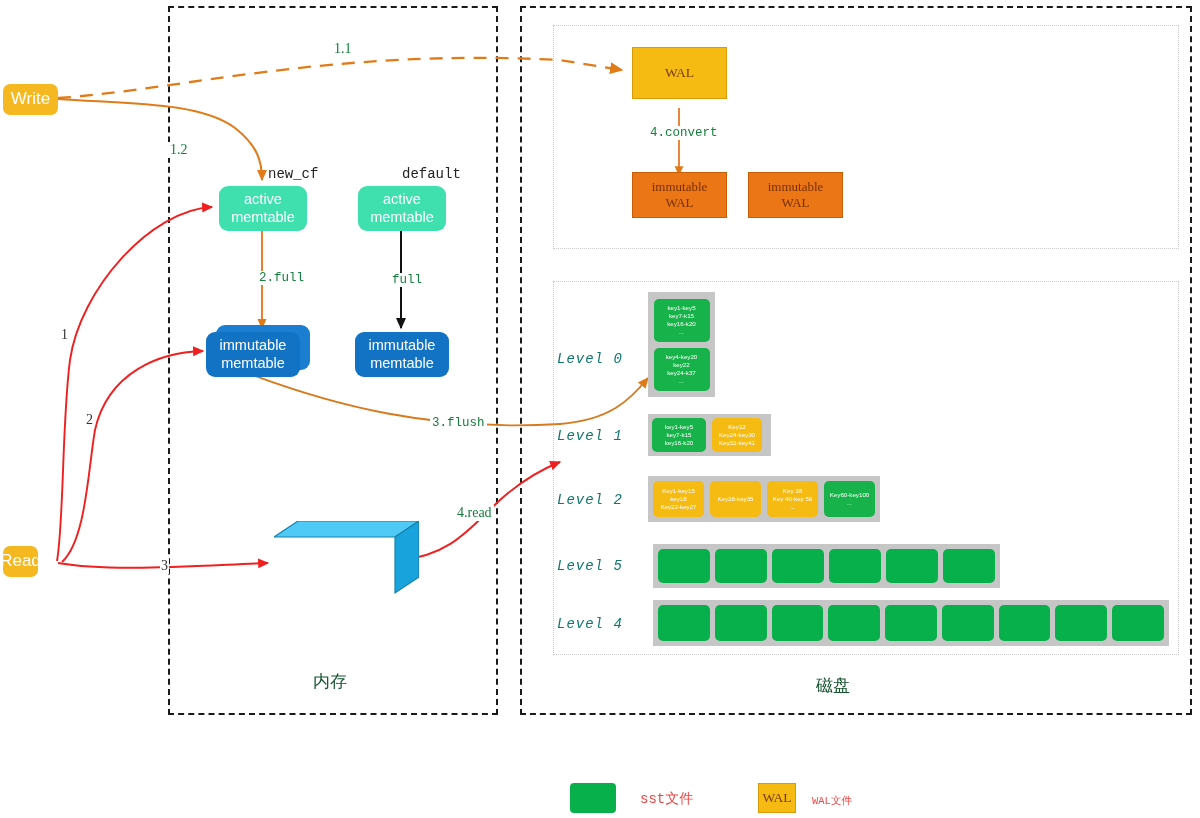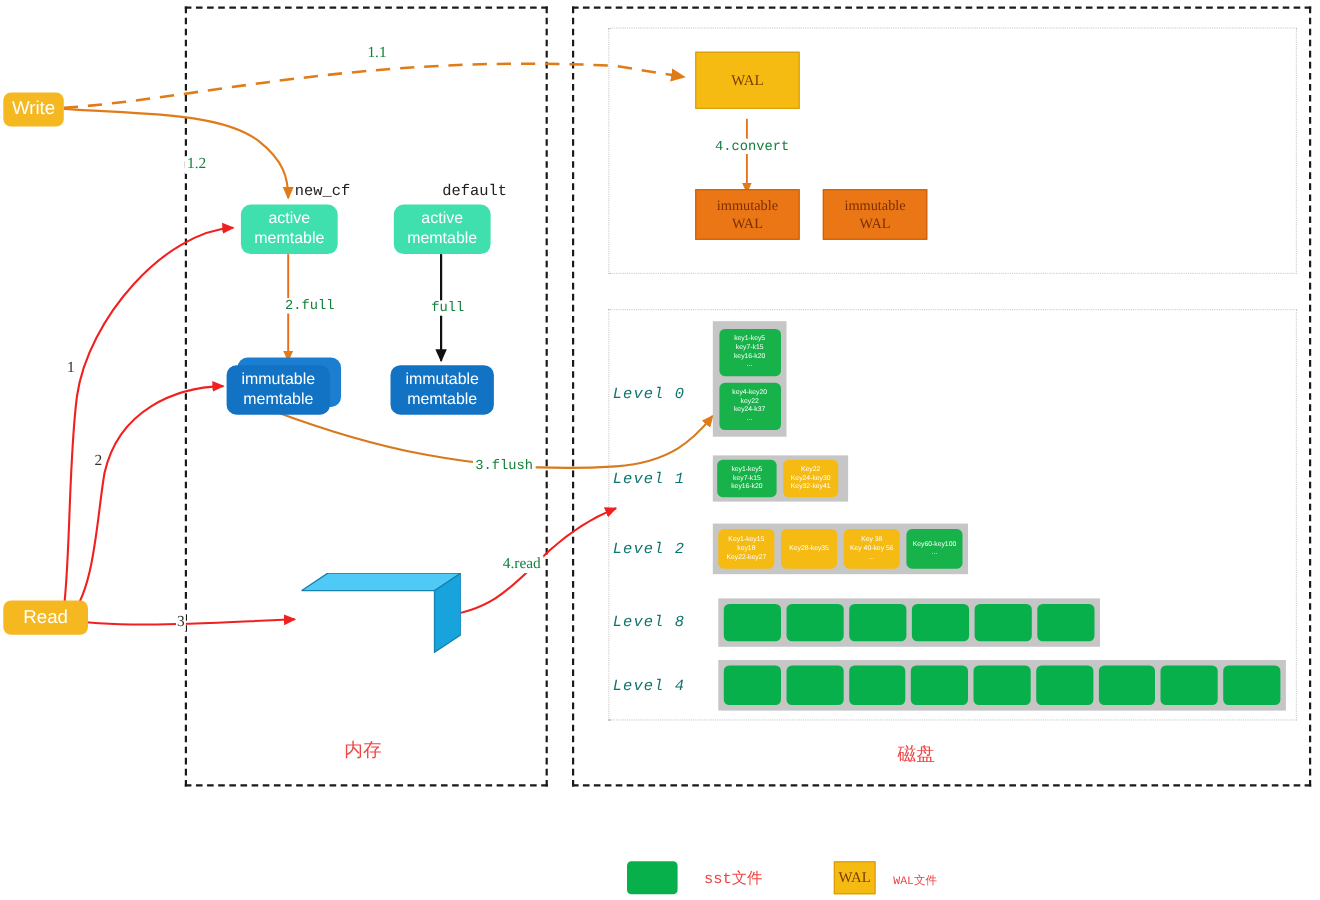--- a/index.html
+++ b/index.html
@@ -36,21 +36,21 @@
 
   
   .elabel{position:absolute;font-family:"Liberation Mono",monospace;font-size:12.5px;
           color:#15803d;background:#ffffff;padding:0 2px;white-space:nowrap;}
   .elabel.serif{font-family:"Liberation Serif",serif;font-size:14px;}
   .num{position:absolute;font-family:"Liberation Serif",serif;font-size:14px;color:#333;
        background:#fff;padding:0 1px;}
 
   
   .dashed{position:absolute;border:2px dashed #1a1a1a;box-sizing:border-box;}
-  .region-caption{position:absolute;font-family:"Liberation Serif",serif;font-size:17px;color:#ef4444;}
+  .region-caption{position:absolute;font-family:"Liberation Serif",serif;font-size:17px;color:#14532d;}
 
   
   .dotted{position:absolute;border:1px dotted #c9c9c9;box-sizing:border-box;background:#fff;}
 
   
   .levellabel{position:absolute;font-family:"Liberation Mono",monospace;font-size:14px;color:#0f766e;letter-spacing:1px;font-style:italic;}
   .lvlrow{position:absolute;background:#c6c6c6;box-sizing:border-box;display:flex;align-items:center;}
   .lvlrow.vert{flex-direction:column;justify-content:center;}
   .sst{border-radius:5px;box-sizing:border-box;display:flex;align-items:center;
        justify-content:center;text-align:center;color:#ffffff;
@@ -114,21 +114,21 @@
     <path d="M57,561 C64,520 62,420 70,360 C80,290 150,210 212,207" fill="none" stroke="#f02020" stroke-width="1.9" marker-end="url(#arrR)"></path>
 
     <path d="M62,562 C86,540 88,470 95,430 C108,372 160,352 203,351" fill="none" stroke="#f02020" stroke-width="1.9" marker-end="url(#arrR)"></path>
 
     <path d="M58,563 C110,572 190,566 268,563" fill="none" stroke="#f02020" stroke-width="1.9" marker-end="url(#arrR)"></path>
 
     <path d="M400,560 C450,556 470,528 500,500 C520,482 540,470 560,462" fill="none" stroke="#f02020" stroke-width="1.9" marker-end="url(#arrR)"></path>
   </svg>
 
   <div class="node pill" style="left:3px;top:84px;width:55px;height:31px;">Write</div>
-  <div class="node pill" style="left:3px;top:546px;width:77px;height:31px;">Read</div>
+  <div class="node pill" style="left:3px;top:546px;width:35px;height:31px;">Read</div>
 
   <div class="cflabel" style="left:268px;top:166px;">new_cf</div>
   <div class="cflabel" style="left:402px;top:166px;">default</div>
 
   <div class="node memtable" style="left:219px;top:186px;width:88px;height:45px;flex-direction:column;">
     <span>active</span>
     <span>memtable</span>
   </div>
   <div class="node memtable" style="left:358px;top:186px;width:88px;height:45px;flex-direction:column;">
     <span>active</span>
@@ -160,21 +160,21 @@
     <span>WAL</span>
   </div>
   <div class="node iwal" style="left:748px;top:172px;width:95px;height:46px;flex-direction:column;">
     <span>immutable</span>
     <span>WAL</span>
   </div>
 
   <div class="levellabel" style="left:557px;top:351px;">Level 0</div>
   <div class="levellabel" style="left:557px;top:428px;">Level 1</div>
   <div class="levellabel" style="left:557px;top:492px;">Level 2</div>
-  <div class="levellabel" style="left:557px;top:558px;">Level 8</div>
+  <div class="levellabel" style="left:557px;top:558px;">Level 5</div>
   <div class="levellabel" style="left:557px;top:616px;">Level 4</div>
 
   <div class="lvlrow vert" style="left:648px;top:292px;width:67px;height:105px;padding:5px;gap:6px;">
     <div class="sst green" style="width:56px;height:43px;flex-direction:column;">
       <span>key1-key5</span>
       <span>key7-k15</span>
       <span>key16-k20</span>
       <span>...</span>
     </div>
     <div class="sst green" style="width:56px;height:43px;flex-direction:column;">

